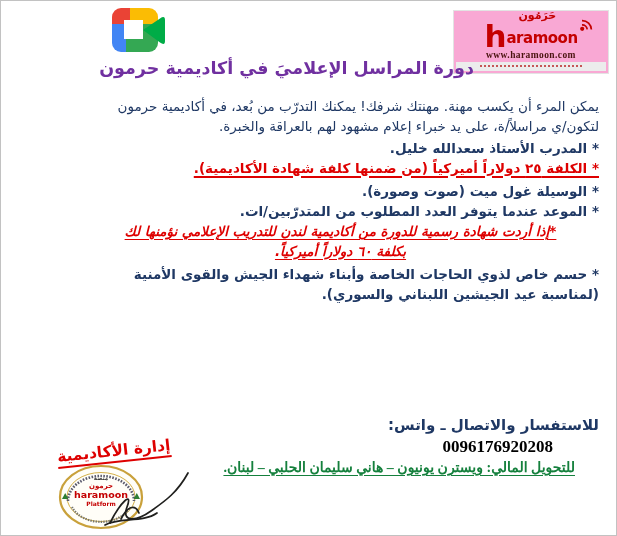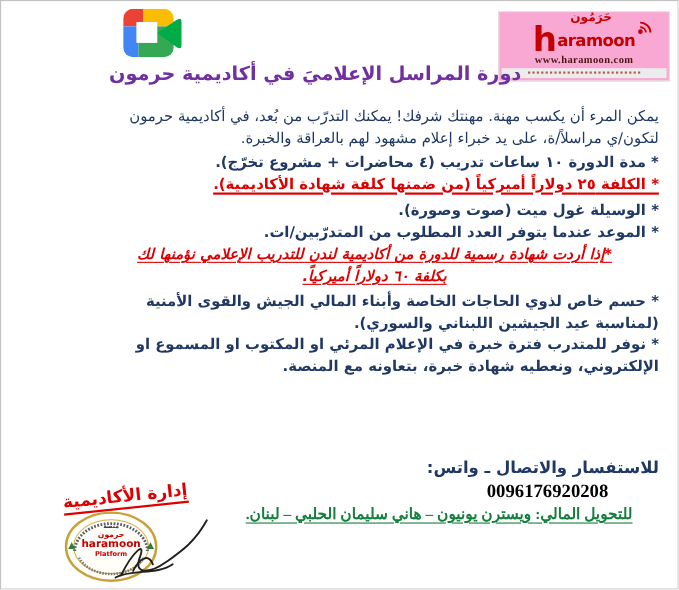--- a/index.html
+++ b/index.html
@@ -89,30 +89,29 @@
       </svg>
     </span>
     <div class="hm-url">www.haramoon.com</div>
     <div class="hm-strip"></div>
   </div>
 
   <h1 class="title">دورة المراسل الإعلاميَ في أكاديمية حرمون</h1>
 
   <div class="body-text">
     <p class="intro">يمكن المرء أن يكسب مهنة. مهنتك شرفك! يمكنك التدرّب من بُعد، في أكاديمية حرمون لتكون/ي مراسلاً/ة، على يد خبراء إعلام مشهود لهم بالعراقة والخبرة.</p>
-    <div class="b">* مدة الدورة ١٠ ساعات تدريب (٤ محاضرات + مشروع تخرّج).</div>
+    <div class="b">* المدرب الأستاذ سعدالله خليل.</div>
     <div class="b red u">* الكلفة ٢٥ دولاراً أميركياً (من ضمنها كلفة شهادة الأكاديمية).</div>
     <div class="b mt">* الوسيلة غول ميت (صوت وصورة).</div>
     <div class="b">* الموعد عندما يتوفر العدد المطلوب من المتدرّبين/ات.</div>
     <div class="cert-block red">
       <div>*إذا أردت شهادة رسمية للدورة من أكاديمية لندن للتدريب الإعلامي نؤمنها لك</div>
       <div>بكلفة ٦٠ دولاراً أميركياً.</div>
     </div>
-    <div class="b mt">* حسم خاص لذوي الحاجات الخاصة وأبناء المالي الجيش والقوى الأمنية (لمناسبة عيد الجيشين اللبناني والسوري).</div>
-    <div class="b">* نوفر للمتدرب فترة خبرة في الإعلام المرئي او المكتوب او المسموع او الإلكتروني، ونعطيه شهادة خبرة، بتعاونه مع المنصة.</div>
+    <div class="b mt">* حسم خاص لذوي الحاجات الخاصة وأبناء شهداء الجيش والقوى الأمنية (لمناسبة عيد الجيشين اللبناني والسوري).</div>
   </div>
 
   <div class="contact">
     <div class="contact-h">للاستفسار والاتصال ـ واتس:</div>
     <div class="phone">0096176920208</div>
     <div class="transfer red">للتحويل المالي: ويسترن يونيون – هاني سليمان الحلبي – لبنان.</div>
   </div>
 
   <div class="admin">إدارة الأكاديمية</div>
 

